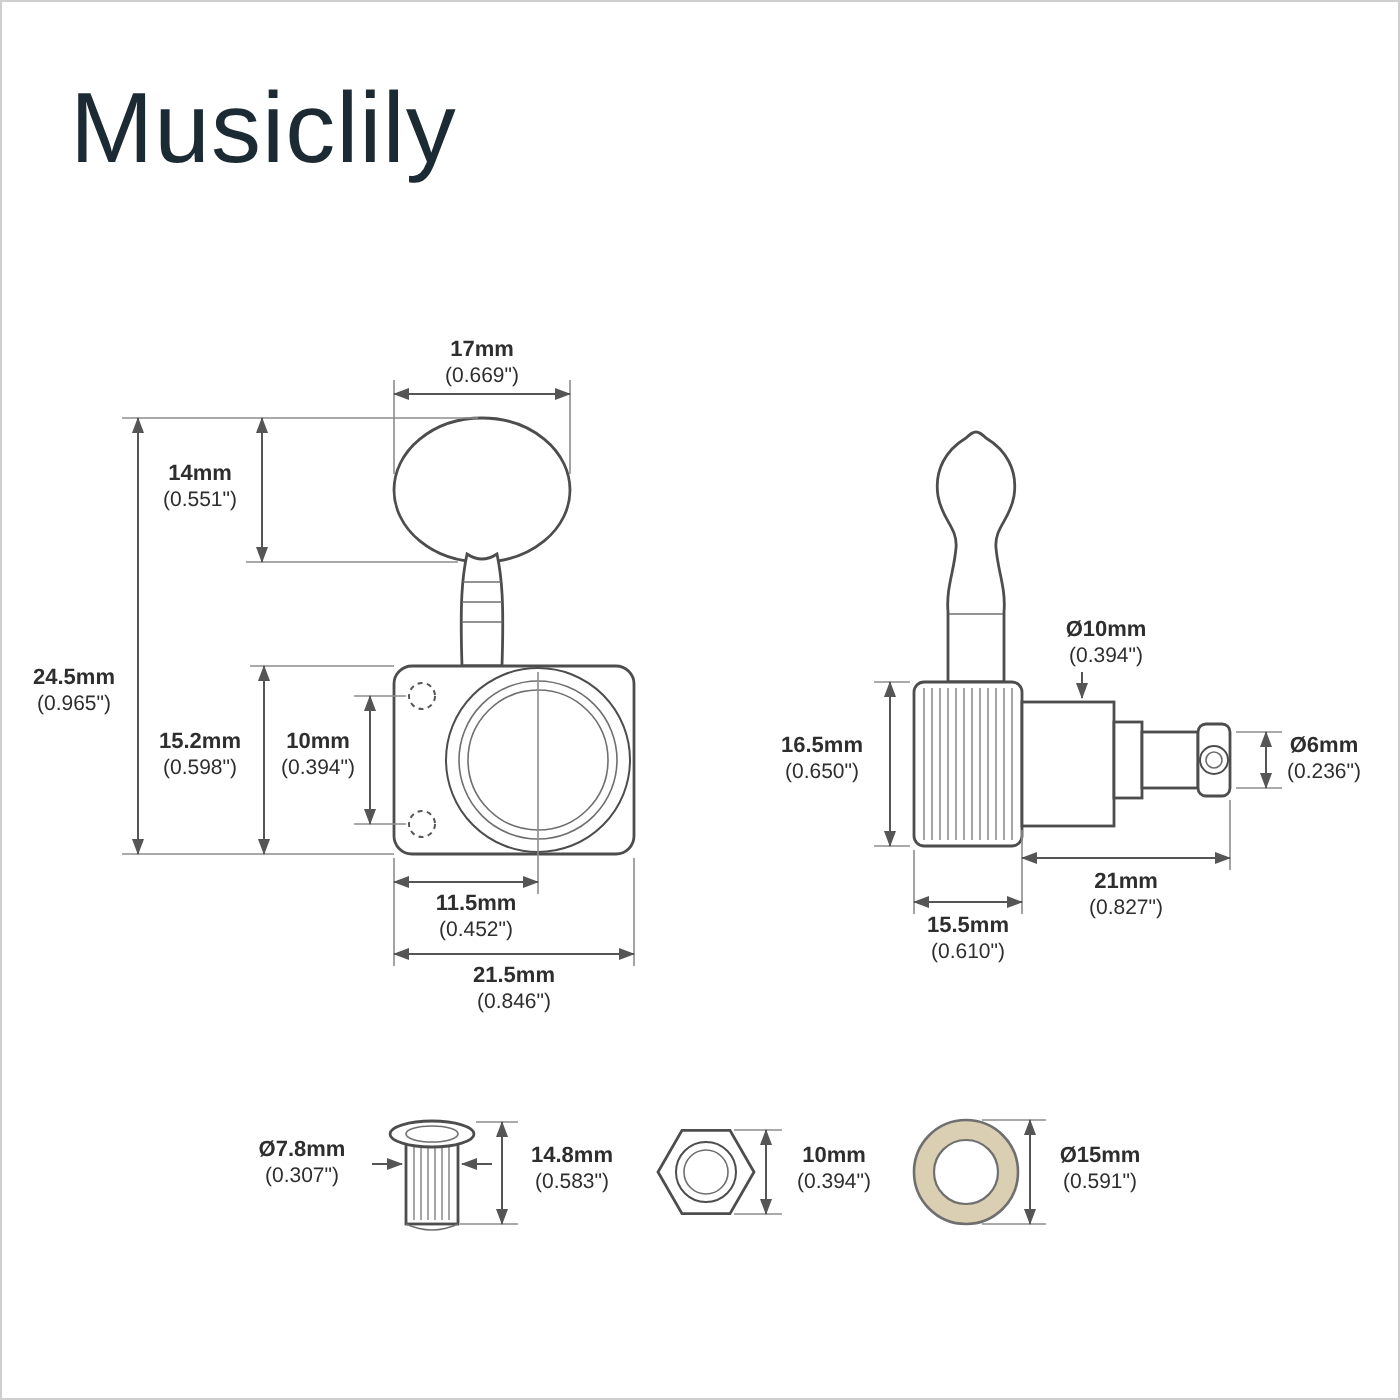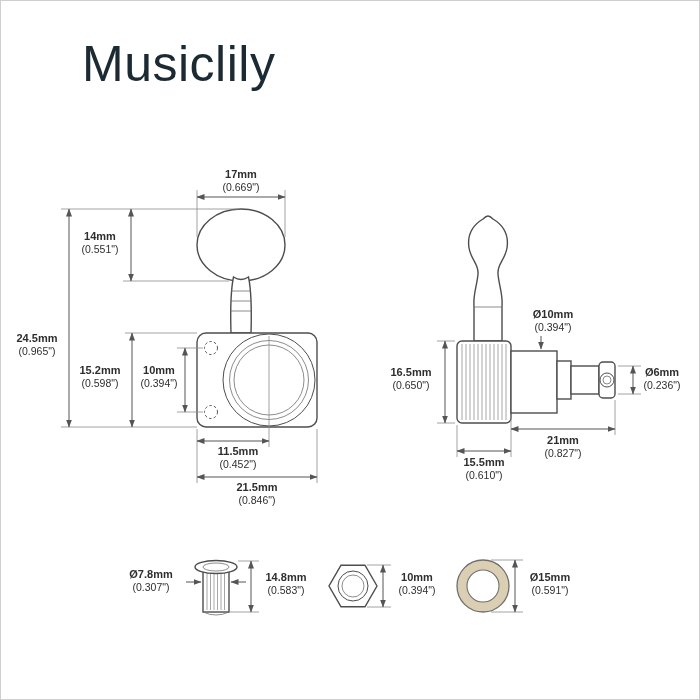--- a/index.html
+++ b/index.html
@@ -5,21 +5,20 @@
   html,body { margin:0; padding:0; background:#fff; }
   .canvas {
     position:relative; width:700px; height:700px; box-sizing:border-box;
     background:#ffffff; border:1px solid #cfcfcf; overflow:hidden;
     font-family:"Liberation Sans", sans-serif;
   }
   .brand {
     position:absolute; left:34px; top:34px;
     font-size:50px; font-weight:400; color:#1c2b33; letter-spacing:0.5px;
     font-family:"Liberation Sans", sans-serif;
-    margin-left:47px;
   }
   svg { position:absolute; left:0; top:0; }
   .part  { fill:#ffffff; stroke:#4d4d4d; stroke-width:1.4; }
   .thin  { fill:none; stroke:#4d4d4d; stroke-width:1; }
   .hair  { fill:none; stroke:#6f6f6f; stroke-width:0.8; }
   .knurl { stroke:#8f8f8f; stroke-width:0.8; }
   .dim   { stroke:#555555; stroke-width:1; fill:none; }
   .ext   { stroke:#8c8c8c; stroke-width:0.8; fill:none; }
   .dash  { fill:none; stroke:#555555; stroke-width:1; stroke-dasharray:2.5 2.2; }
   text.dm { font-family:"Liberation Sans",sans-serif; font-size:11px; font-weight:bold; fill:#2e2e2e; text-anchor:middle; }

